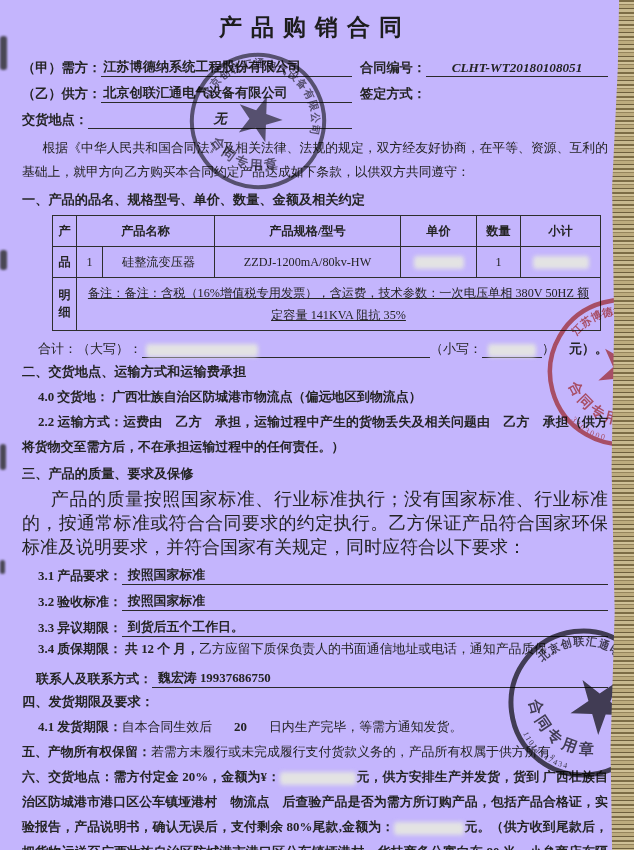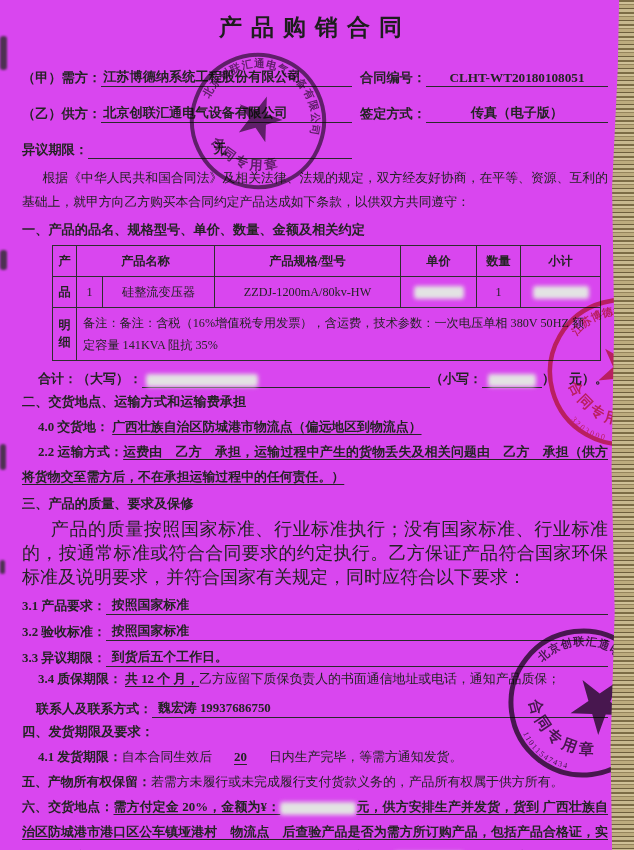--- a/index.html
+++ b/index.html
@@ -4,65 +4,65 @@
 <style>
   html,body{margin:0;padding:0;}
   body{
     width:634px;height:850px;position:relative;overflow:hidden;
     background:#eceae4;
     font-family:"Liberation Serif","DejaVu Serif",serif;
     color:#242424;
   }
   .page{
     position:absolute;left:0;top:0;width:634px;height:850px;box-sizing:border-box;
-    background:#d946ef;
+    background:#c4b5fd;
     padding:12px 26px 0 22px;
     overflow:hidden;
   }
   .title{
     margin:0 0 8px 0;text-align:center;
     font-size:23px;font-weight:bold;letter-spacing:9px;color:#1d1d1d;
   }
   .hdr{display:grid;grid-template-columns:330px 1fr;column-gap:8px;}
-  .hrow{display:flex;align-items:flex-end;height:26px;font-size:13.2px;font-weight:bold;margin-top:10px;}
+  .hrow{display:flex;align-items:flex-end;height:26px;font-size:13.2px;font-weight:bold;}
   .hrow .lbl{white-space:nowrap;}
   .hrow .val{
     flex:1;border-bottom:1.4px solid #2a2a2a;padding:0 2px;
     white-space:nowrap;overflow:hidden;font-weight:bold;
   }
-  .hrow .val.ctr{text-align:center;}
+  .hrow .val.ctr{text-align:center;font-style:italic;}
   .intro{
     margin:7px 0 4px 0;font-size:12.8px;line-height:24px;
     text-indent:1.6em;text-align:justify;
   }
   .sec{font-weight:bold;font-size:13.2px;line-height:24px;margin:2px 0 1px 0;}
   table.prod{
     border-collapse:collapse;margin:3px 0 2px 30px;
     font-size:12.2px;color:#242424;table-layout:fixed;width:548px;
   }
   table.prod td{border:1.5px solid #2e2e2e;text-align:center;padding:1px 3px;overflow:hidden;}
   table.prod tr.r1 td{height:28px;font-weight:bold;}
   table.prod tr.r2 td{height:28px;}
   table.prod td.sidec{font-weight:bold;}
   table.prod td.remarkc{
-    text-align:left;font-size:12.2px;line-height:22px;height:48px;padding:2px 6px;
+    text-align:center;font-size:12.2px;line-height:22px;height:48px;padding:2px 6px;text-decoration:underline;
   }
   .totalline{display:flex;align-items:flex-end;height:25px;font-size:13px;margin-left:16px;}
-  .totalline .b{font-weight:bold;white-space:nowrap;}
+  .totalline .b{font-weight:normal;white-space:nowrap;}
   .fill{flex:1;border-bottom:1.3px solid #2a2a2a;min-width:40px;text-align:left;padding:0 4px;}
   .fill2{border-bottom:1.3px solid #2a2a2a;padding:0 6px;}
   .yuan{white-space:nowrap;margin-left:14px;font-weight:bold;}
   .redact{
     display:inline-block;height:13px;border-radius:3px;background:#e3e3e3;
     filter:blur(2px);vertical-align:middle;
   }
   .item{font-size:12.9px;line-height:25px;margin:0;padding-left:0;text-indent:16px;text-align:justify;}
   .item .lbl{font-weight:bold;}
-  .uv{font-weight:bold;text-decoration:underline;text-underline-offset:3px;}
-  .irow{display:flex;align-items:flex-end;height:26px;font-size:12.9px;margin-left:0;}
+  .uv{font-weight:bold;text-underline-offset:3px;}
+  .irow{display:flex;align-items:flex-end;height:26px;font-size:12.9px;margin-left:16px;}
   .irow .lbl{font-weight:bold;white-space:nowrap;}
   .irow .uv2{font-weight:bold;border-bottom:1.3px solid #2a2a2a;padding:0 6px;white-space:nowrap;}
   .irow .tail{flex:1;border-bottom:1.3px solid #2a2a2a;}
   .para{font-size:18px;line-height:24px;text-indent:1.6em;margin:0;text-align:justify;}
   .flowp{font-size:12.9px;line-height:25px;margin:0;text-align:justify;}
   .flowp .lbl{font-weight:bold;}
   .stamp{position:absolute;mix-blend-mode:multiply;pointer-events:none;}
   .binding{
     position:absolute;top:0;right:-2px;width:26px;height:850px;
     background:repeating-linear-gradient(to bottom,
@@ -82,32 +82,31 @@
     <div>
       <div class="hrow">
         <span class="lbl">（甲）需方：</span>
         <span class="val">江苏博德纳系统工程股份有限公司</span>
       </div>
       <div class="hrow">
         <span class="lbl">（乙）供方：</span>
         <span class="val">北京创联汇通电气设备有限公司</span>
       </div>
       <div class="hrow">
-        <span class="lbl">异议期限：</span>
+        <span class="lbl">交货地点：</span>
         <span class="val ctr">无</span>
       </div>
     </div>
     <div>
       <div class="hrow">
         <span class="lbl">合同编号：</span>
         <span class="val ctr">CLHT-WT20180108051</span>
       </div>
       <div class="hrow">
         <span class="lbl">签定方式：</span>
-        <span class="val ctr">传真（电子版）</span>
       </div>
     </div>
   </div>
 
   <p class="intro">根据《中华人民共和国合同法》及相关法律、法规的规定，双方经友好协商，在平等、资源、互利的基础上，就甲方向乙方购买本合同约定产品达成如下条款，以供双方共同遵守：</p>
 
   <div class="sec">一、产品的品名、规格型号、单价、数量、金额及相关约定</div>
 
   <table class="prod">
     <colgroup>

